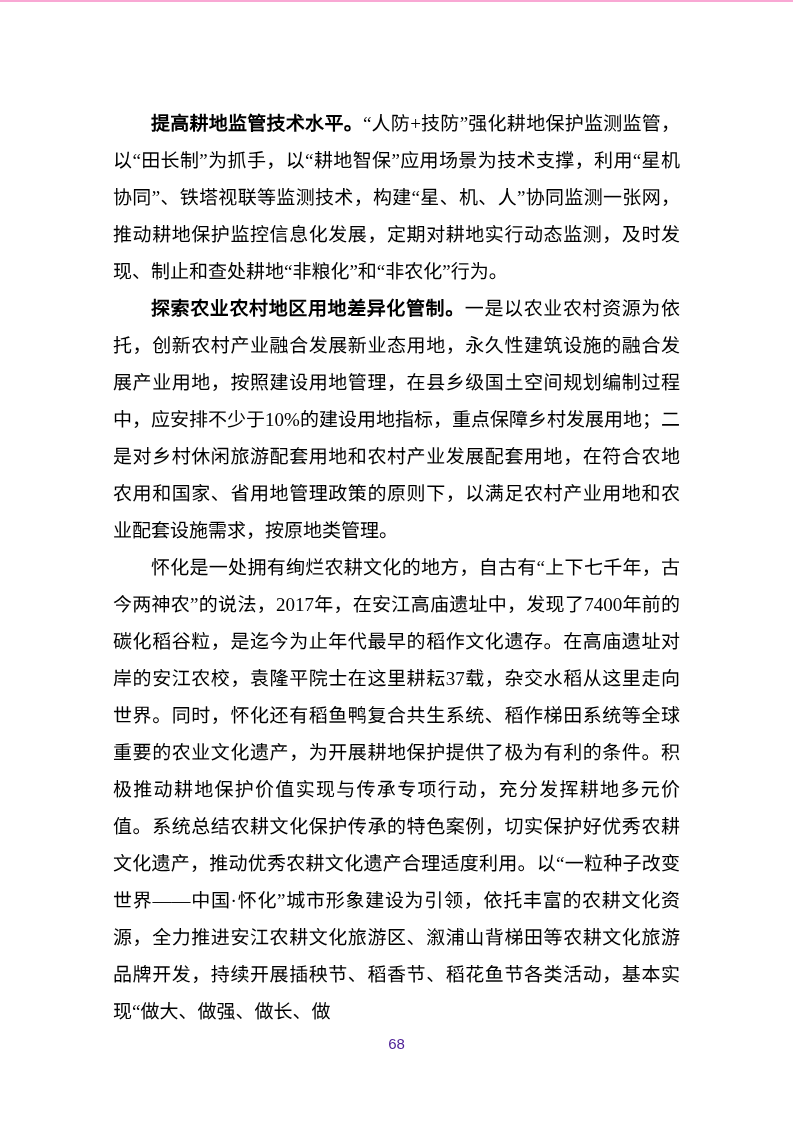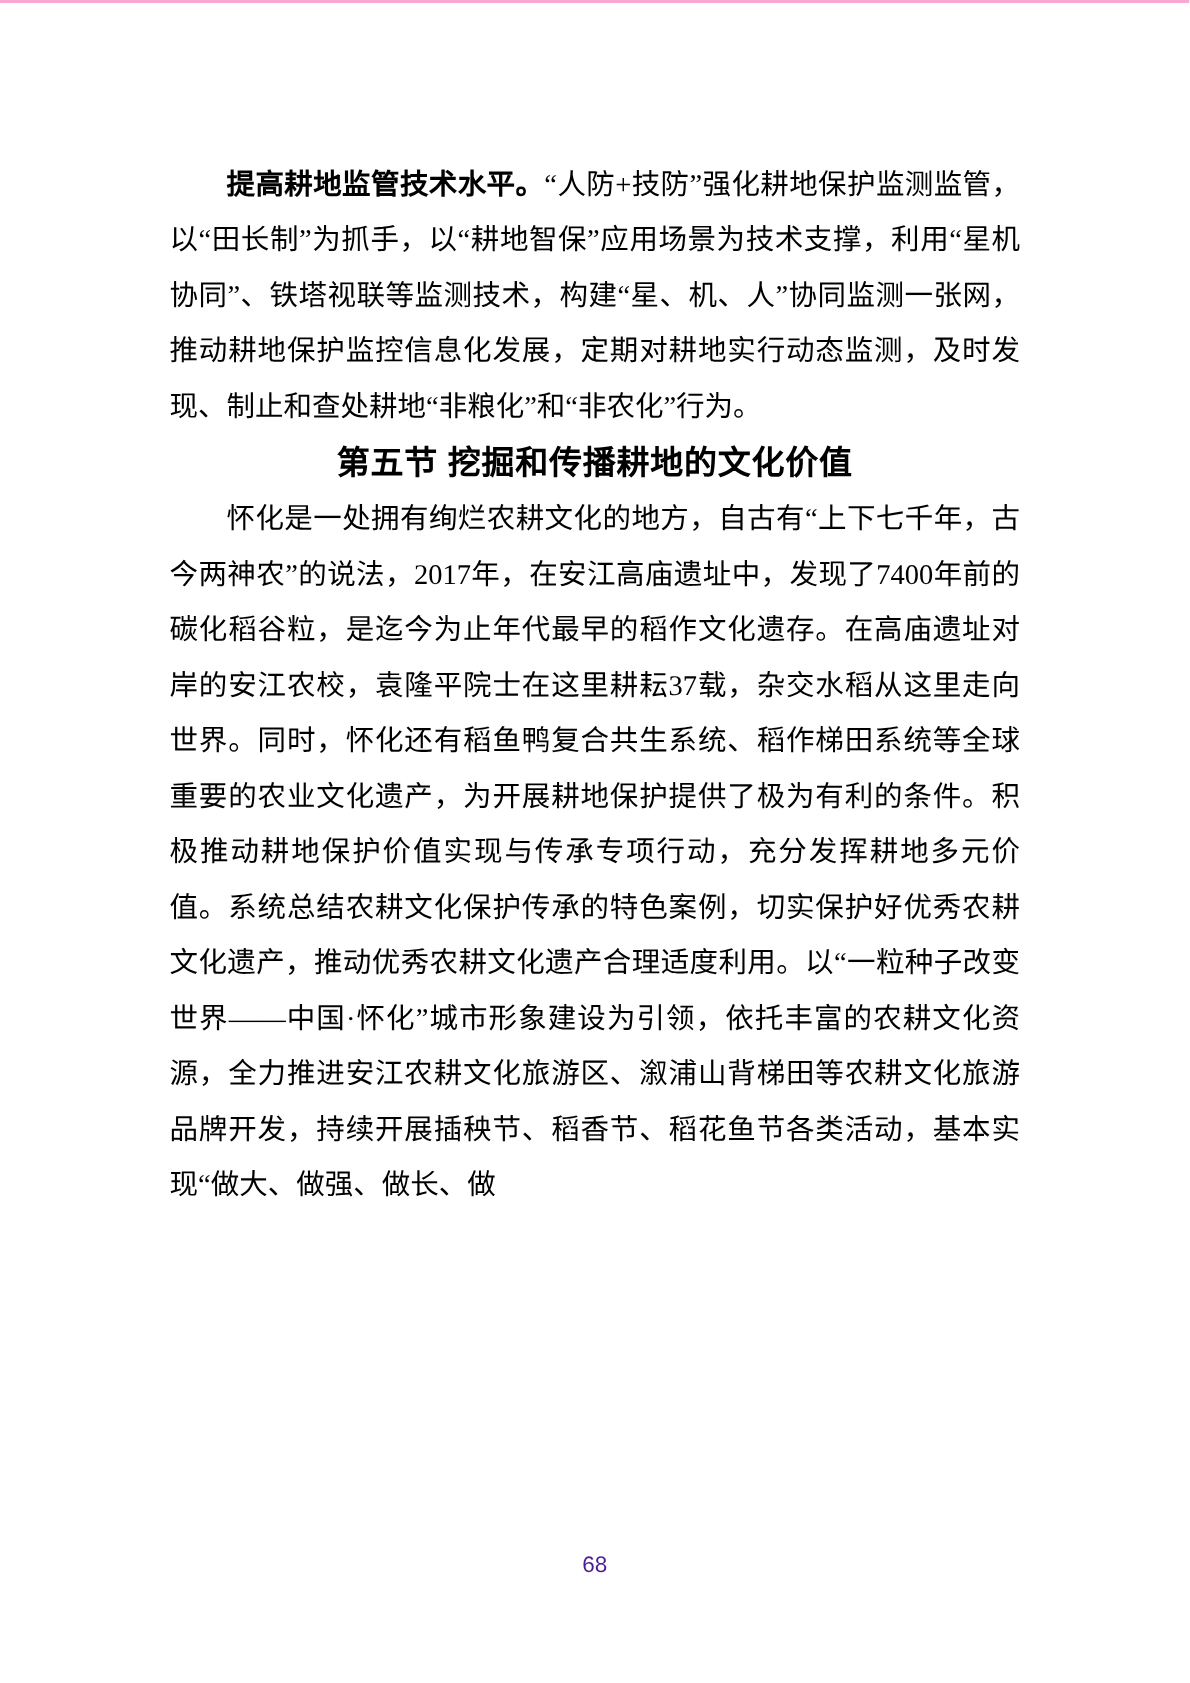--- a/index.html
+++ b/index.html
@@ -61,21 +61,21 @@
   }
 </style>
 </head>
 <body>
 
 <div class="page">
   <div class="content">
 
     <p class="para"><span class="lead">提高耕地监管技术水平。</span><span>“人防+技防”强化耕地保护监测监管，以“田长制”为抓手，以“耕地智保”应用场景为技术支撑，利用“星机协同”、铁塔视联等监测技术，构建“星、机、人”协同监测一张网，推动耕地保护监控信息化发展，定期对耕地实行动态监测，及时发现、制止和查处耕地“非粮化”和“非农化”行为。</span></p>
 
+    <p class="para"><span class="lead">探索农业农村地区用地差异化管制。</span><span>一是以农业农村资源为依托，创新农村产业融合发展新业态用地，永久性建筑设施的融合发展产业用地，按照建设用地管理，在县乡级国土空间规划编制过程中，应安排不少于10%的建设用地指标，重点保障乡村发展用地；二是对乡村休闲旅游配套用地和农村产业发展配套用地，在符合农地农用和国家、省用地管理政策的原则下，以满足农村产业用地和农业配套设施需求，按原地类管理。</span></p>
 
-    <h1 class="section-heading">第五节 挖掘和传播耕地的文化价值</h1>
 
     <p class="para"><span>怀化是一处拥有绚烂农耕文化的地方，自古有“上下七千年，古今两神农”的说法，2017年，在安江高庙遗址中，发现了7400年前的碳化稻谷粒，是迄今为止年代最早的稻作文化遗存。在高庙遗址对岸的安江农校，袁隆平院士在这里耕耘37载，杂交水稻从这里走向世界。同时，怀化还有稻鱼鸭复合共生系统、稻作梯田系统等全球重要的农业文化遗产，为开展耕地保护提供了极为有利的条件。积极推动耕地保护价值实现与传承专项行动，充分发挥耕地多元价值。系统总结农耕文化保护传承的特色案例，切实保护好优秀农耕文化遗产，推动优秀农耕文化遗产合理适度利用。以“一粒种子改变世界——中国·怀化”城市形象建设为引领，依托丰富的农耕文化资源，全力推进安江农耕文化旅游区、溆浦山背梯田等农耕文化旅游品牌开发，持续开展插秧节、稻香节、稻花鱼节各类活动，基本实现“做大、做强、做长、做</span></p>
 
   </div>
 
   <div class="page-number">68</div>
 </div>
 
 </body></html>

